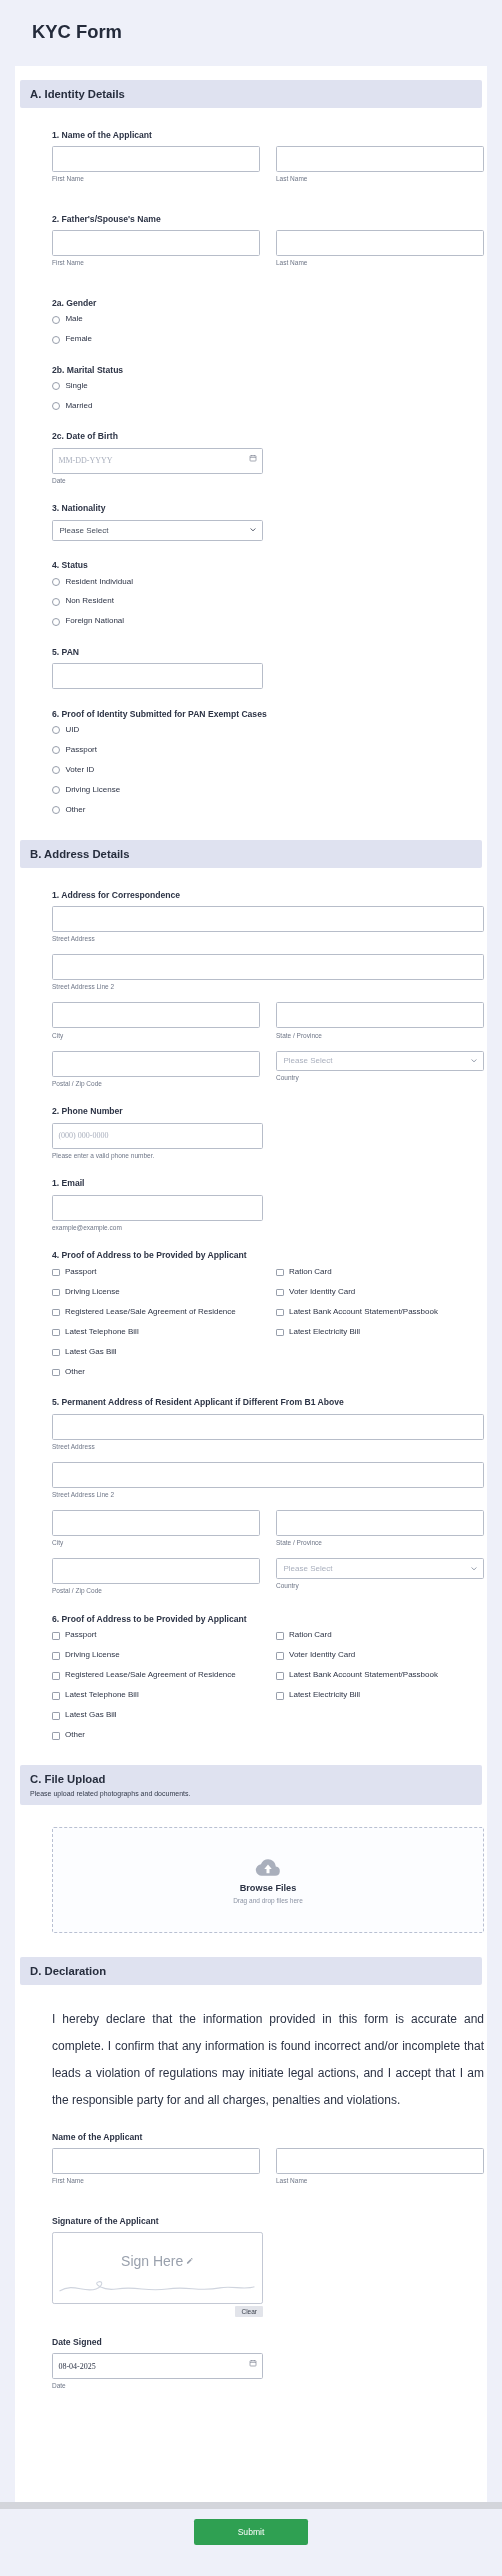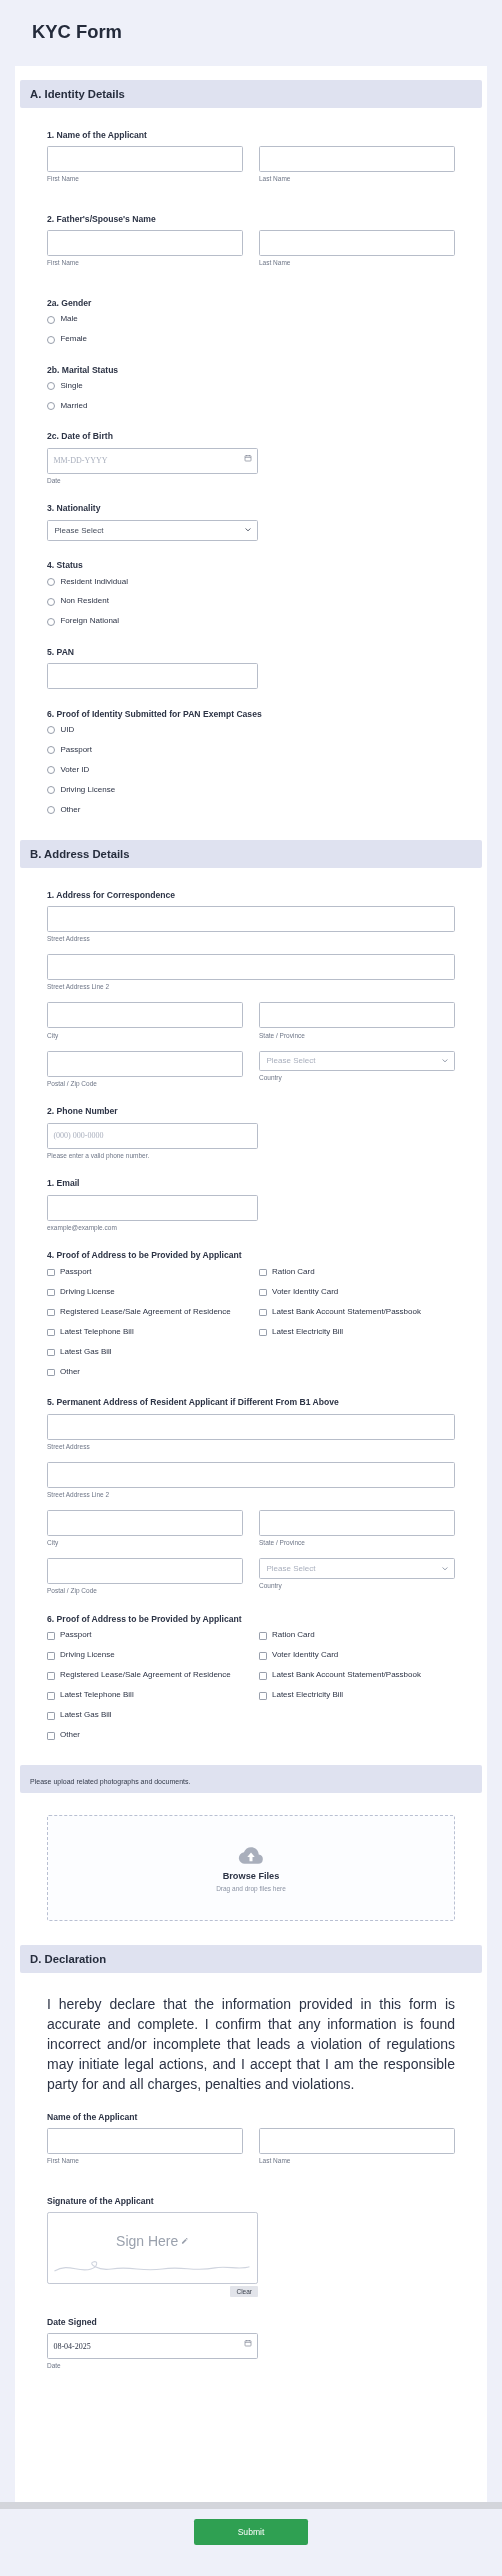--- a/index.html
+++ b/index.html
@@ -22,21 +22,21 @@
   .section-bar {
     margin: 24px 5.4px 21.6px;
     background: #dfe2f0;
     padding: 8px 9.7px;
     border-radius: 2px;
   }
   .section:first-child .section-bar { margin-top: 0; }
   .section-bar .section-title { font-size: 11.3px; font-weight: bold; color: #262d3d; }
   .section-desc { font-size: 7px; color: #333a4a; margin-top: 4.9px; font-weight: normal; }
 
-  .content { padding: 0 32px; }
+  .content { padding: 0 3px; margin-left: 34px; }
 
   .q { margin-bottom: 19.4px; }
   .q-label { font-size: 8.6px; font-weight: bold; color: #2c3345; margin-bottom: 5.4px; line-height: 1.3; }
 
   .cols2 { display: flex; gap: 16px; }
   .cols2 > div { flex: 1; min-width: 0; }
 
   .input {
     width: 100%; height: 26px;
     border: 0.5px solid #b7bdc9; border-radius: 1.6px;
@@ -72,21 +72,21 @@
   .upload-box {
     margin-top: 16px;
     border: 1.1px dashed #b9c0d2; border-radius: 2.2px;
     background: #fcfdff; height: 106px;
     display: flex; flex-direction: column; align-items: center; justify-content: center;
     cursor: pointer;
   }
   .upload-box .browse { font-size: 9.2px; font-weight: bold; color: #2c3345; margin-top: 5.4px; }
   .upload-box .hint { font-size: 6.5px; color: #8b93a3; margin-top: 3.8px; }
 
-  .decl-text { font-size: 14px; line-height: 20px; text-align: justify; color: #2c3345; margin-bottom: 17.3px; }
+  .decl-text { font-size: 12px; line-height: 27px; text-align: justify; color: #2c3345; margin-bottom: 17.3px; }
 
   .sig-box {
     width: 211px; height: 72px; position: relative;
     border: 0.5px solid #c3c8d4; border-radius: 2.2px; background: #fff; cursor: crosshair;
   }
   .sign-here {
     position: absolute; top: 19.4px; left: 0; right: 0;
     display: flex; align-items: center; justify-content: center; gap: 3px;
     color: #9aa1ad; font-size: 14px;
   }
@@ -444,20 +444,21 @@
             </label>
           </div>
         </div>
       </div>
 
     </div>
   </section>
 
   <section class="section">
     <div class="section-bar">
+      <div class="section-title">C. File Upload</div>
       <div class="section-desc">Please upload related photographs and documents.</div>
     </div>
     <div class="content">
       <div class="upload-box">
         <svg width="30" height="21.6" viewBox="0 0 64 46">
           <path fill="#a9afbc" d="M20 42h27a10 10 0 0 0 1.6-19.9C47.8 13.6 40.7 7 32.2 7c-6.9 0-12.9 4.3-15.3 10.5A12.3 12.3 0 0 0 20 42z"></path>
           <path fill="#ffffff" d="M32 18l8 9.5h-4.8V37h-6.4v-9.5H24z"></path>
         </svg>
         <div class="browse">Browse Files</div>
         <div class="hint">Drag and drop files here</div>

